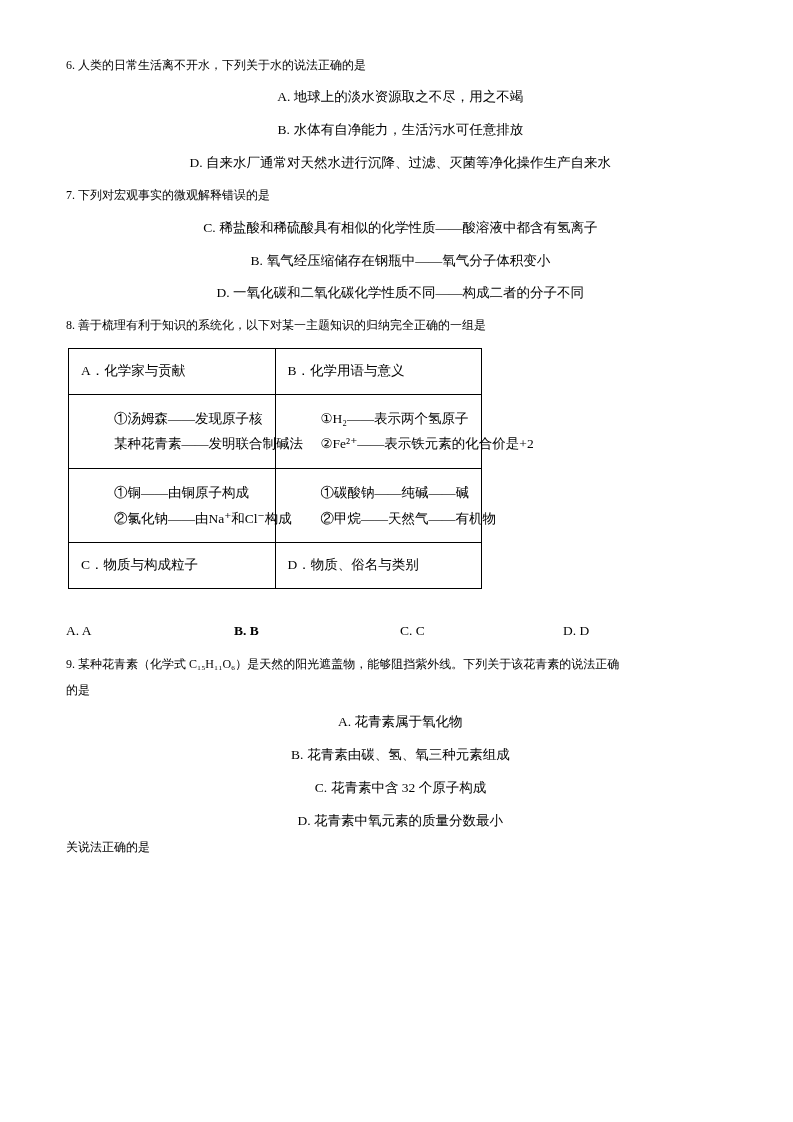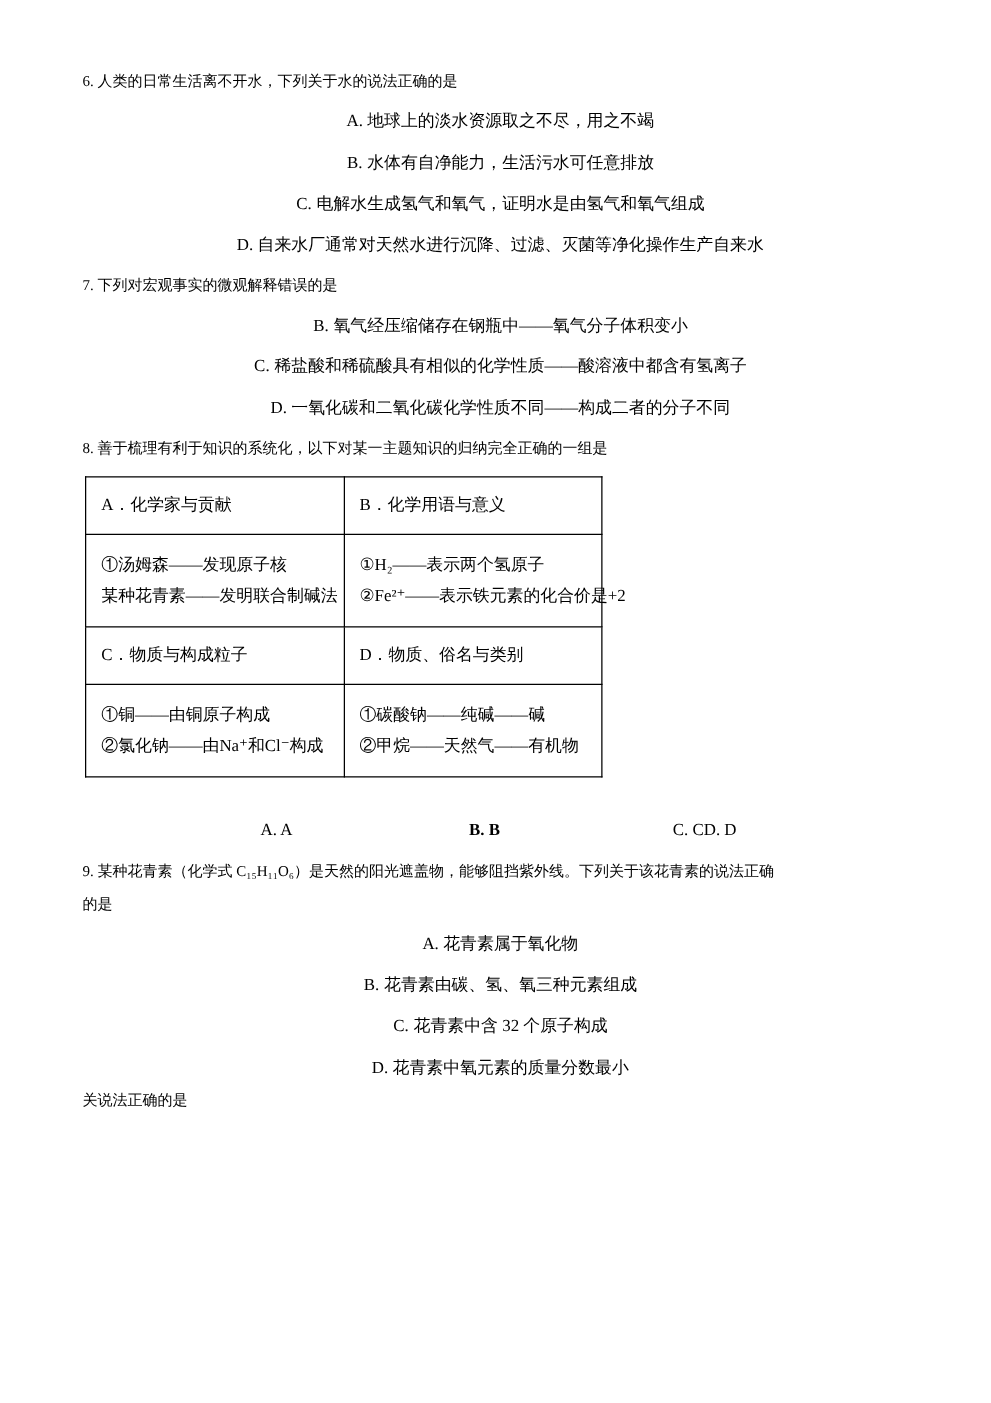--- a/index.html
+++ b/index.html
@@ -51,26 +51,26 @@
     font-size: 13.5px;
     line-height: 1.9;
   }
   table.kb td.head {
     padding-top: 13px;
     padding-bottom: 13px;
     line-height: 1.4;
   }
   table.kb td .row-line {
     white-space: nowrap;
+    margin-left: 33px;
   }
   .answers {
     margin-top: 34px;
     font-size: 13.5px;
     display: flex;
-    text-align: right;
   }
   .answers span {
     display: inline-block;
   }
   .ans-a { width: 168px; }
   .ans-b { width: 166px; font-weight: bold; }
   .ans-c { width: 163px; }
   .q9-wrap { margin-top: 16px; }
   .q10-wrap { margin-top: 2px; }
   .stem-2 {
@@ -87,37 +87,34 @@
       <span>6.</span>
       <span>人类的日常生活离不开水，下列关于水的说法正确的是</span>
     </p>
     <p class="opt">
       <span class="lbl">A.</span><span>地球上的淡水资源取之不尽，用之不竭</span>
     </p>
     <p class="opt">
       <span class="lbl">B.</span><span>水体有自净能力，生活污水可任意排放</span>
     </p>
     <p class="opt">
-      <span class="lbl">C.</span><span>电解水生成氢气和氧气，证明水是由氢气和氧气组成</span>
-    </p>
-    <p class="opt">
       <span class="lbl">D.</span><span>自来水厂通常对天然水进行沉降、过滤、灭菌等净化操作生产自来水</span>
     </p>
   </div>
 
   <div>
     <p class="q-stem">
       <span>7.</span>
       <span>下列对宏观事实的微观解释错误的是</span>
     </p>
     <p class="opt">
-      <span class="lbl">B.</span><span>氧气经压缩储存在钢瓶中——氧气分子体积变小</span>
+      <span class="lbl">C.</span><span>稀盐酸和稀硫酸具有相似的化学性质——酸溶液中都含有氢离子</span>
     </p>
     <p class="opt">
-      <span class="lbl">C.</span><span>稀盐酸和稀硫酸具有相似的化学性质——酸溶液中都含有氢离子</span>
+      <span class="lbl">B.</span><span>氧气经压缩储存在钢瓶中——氧气分子体积变小</span>
     </p>
     <p class="opt">
       <span class="lbl">D.</span><span>一氧化碳和二氧化碳化学性质不同——构成二者的分子不同</span>
     </p>
   </div>
 
   <div>
     <p class="q-stem">
       <span>8.</span>
       <span>善于梳理有利于知识的系统化，以下对某一主题知识的归纳完全正确的一组是</span>
@@ -133,32 +130,32 @@
         <td>
           <div class="row-line">①汤姆森——发现原子核</div>
           <div class="row-line">某种花青素——发明联合制碱法</div>
         </td>
         <td>
           <div class="row-line">①H₂——表示两个氢原子</div>
           <div class="row-line">②Fe²⁺——表示铁元素的化合价是+2</div>
         </td>
       </tr>
       <tr>
-        <td class="head">C．物质与构成粒子</td>
-        <td class="head">D．物质、俗名与类别</td>
-      </tr>
-      <tr>
         <td>
           <div class="row-line">①铜——由铜原子构成</div>
           <div class="row-line">②氯化钠——由Na⁺和Cl⁻构成</div>
         </td>
         <td>
           <div class="row-line">①碳酸钠——纯碱——碱</div>
           <div class="row-line">②甲烷——天然气——有机物</div>
         </td>
+      </tr>
+      <tr>
+        <td class="head">C．物质与构成粒子</td>
+        <td class="head">D．物质、俗名与类别</td>
       </tr>
     </tbody>
       </table>
 
     <div class="answers">
       <span class="ans-a">A. A</span>
       <span class="ans-b">B. B</span>
       <span class="ans-c">C. C</span>
       <span>D. D</span>
     </div>

